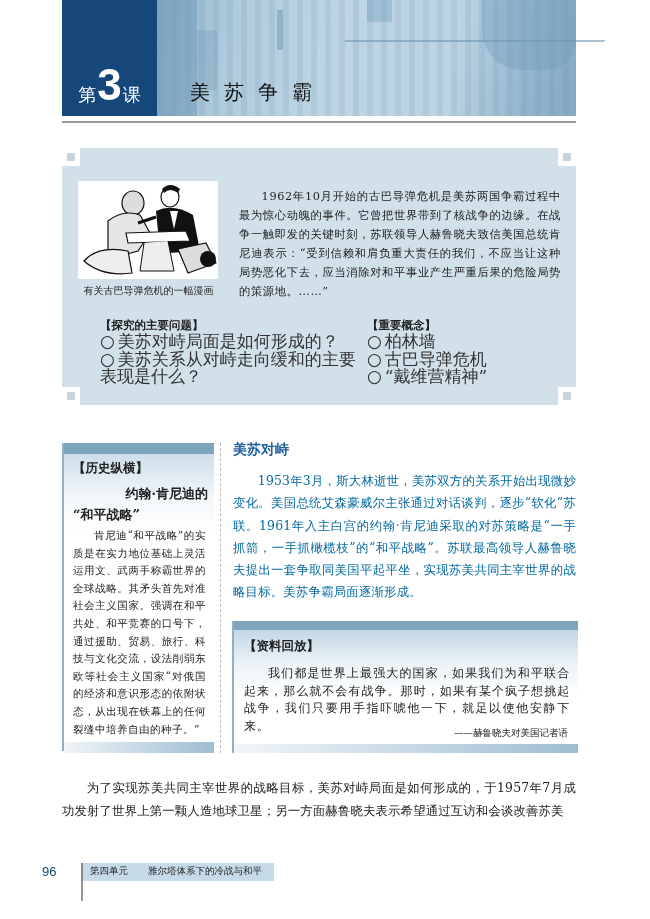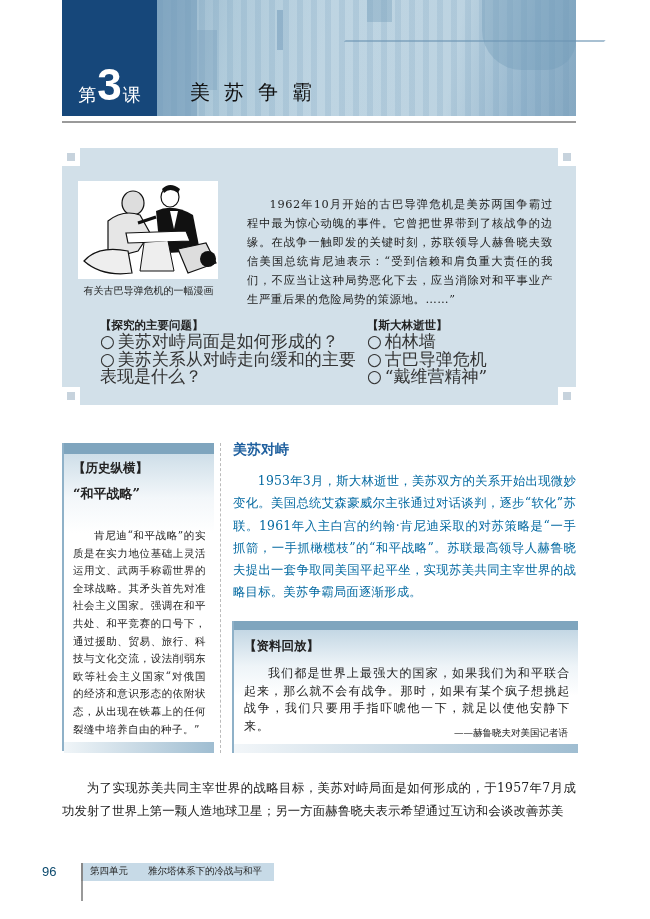--- a/index.html
+++ b/index.html
@@ -21,21 +21,21 @@
     .hdr-title { left:190px; top:79px; font-size:20px; letter-spacing:14px; color:#111; font-family:"DejaVu Serif", serif; }
     .hdr-rule { left:62px; top:121px; width:514px; height:2px; background:#9a9a9a; }
 
     
     .intro { left:62px; top:148px; width:514px; height:257px; background:#d2e0e9; }
     .corner { position:absolute; width:18px; height:18px; background:#fff; }
     .corner i { position:absolute; left:5px; top:5px; width:8px; height:8px; background:#c7d3dd; }
     .cartoon { left:78px; top:181px; width:140px; height:98px; background:#fff; overflow:hidden; }
     .cap { left:66px; top:284px; width:165px; font-size:10px; text-align:center; color:#222; }
     .intro-text { left:235px; top:183px; width:330px; font-size:11.3px; line-height:19px; letter-spacing:0.6px; text-align:justify; color:#222; }
-    .intro-text p { margin:12px; text-indent:2em; }
+    .intro-text p { margin:4px; text-indent:2em; }
     .q-head { font-weight:bold; font-size:11.5px; font-family:"DejaVu Sans", sans-serif; }
     .q-list { margin:0; padding:0; list-style:none; font-size:17px; line-height:17.5px; color:#333; }
     .q-list li::before { content:"○"; margin-right:3px; }
 
     
     .hist { left:62px; top:443px; width:150px; height:308px;
       background:linear-gradient(180deg, #c5d8e4 0%, #f3f7fa 55px, #ffffff 90px); border-left:2px solid #8fb1c8; }
     .hist-top { position:absolute; left:0; top:0; width:150px; height:11px; background:#7fa5be; }
     .hist-bot { position:absolute; left:0; bottom:-2px; width:150px; height:11px; background:linear-gradient(90deg, #f0f5f8, #9fbdd1); }
     .hist-head { left:73px; top:460px; font-size:12.5px; font-weight:bold; }
@@ -133,34 +133,35 @@
 
 <div class="abs" style="left:100px;top:318px;width:260px;">
   <div class="q-head">【探究的主要问题】</div>
   <ul class="q-list">
     <li>美苏对峙局面是如何形成的？</li>
     <li>美苏关系从对峙走向缓和的主要表现是什么？</li>
   </ul>
 </div>
 
 <div class="abs" style="left:367px;top:318px;width:150px;">
-  <div class="q-head">【斯大林逝世】</div>
+  <div class="q-head">【重要概念】</div>
   <ul class="q-list">
     <li>柏林墙</li>
     <li>古巴导弹危机</li>
     <li>“戴维营精神”</li>
   </ul>
 </div>
 
 <div class="abs hist">
   <div class="hist-top"></div>
   <div class="hist-bot"></div>
 </div>
 <div class="abs hist-head">【历史纵横】</div>
 <div class="abs hist-title">
+  <span class="l1">约翰·肯尼迪的</span>
   <span>“和平战略”</span>
 </div>
 <div class="abs hist-body">
   <p>肯尼迪“和平战略”的实质是在实力地位基础上灵活运用文、武两手称霸世界的全球战略。其矛头首先对准社会主义国家。强调在和平共处、和平竞赛的口号下，通过援助、贸易、旅行、科技与文化交流，设法削弱东欧等社会主义国家“对俄国的经济和意识形态的依附状态，从出现在铁幕上的任何裂缝中培养自由的种子。”</p>
 </div>
 <div class="abs dash"></div>
 
 <div class="abs sec-title">美苏对峙</div>
 <div class="abs main-text">
   <p>1953年3月，斯大林逝世，美苏双方的关系开始出现微妙变化。美国总统艾森豪威尔主张通过对话谈判，逐步“软化”苏联。1961年入主白宫的约翰·肯尼迪采取的对苏策略是“一手抓箭，一手抓橄榄枝”的“和平战略”。苏联最高领导人赫鲁晓夫提出一套争取同美国平起平坐，实现苏美共同主宰世界的战略目标。美苏争霸局面逐渐形成。</p>

